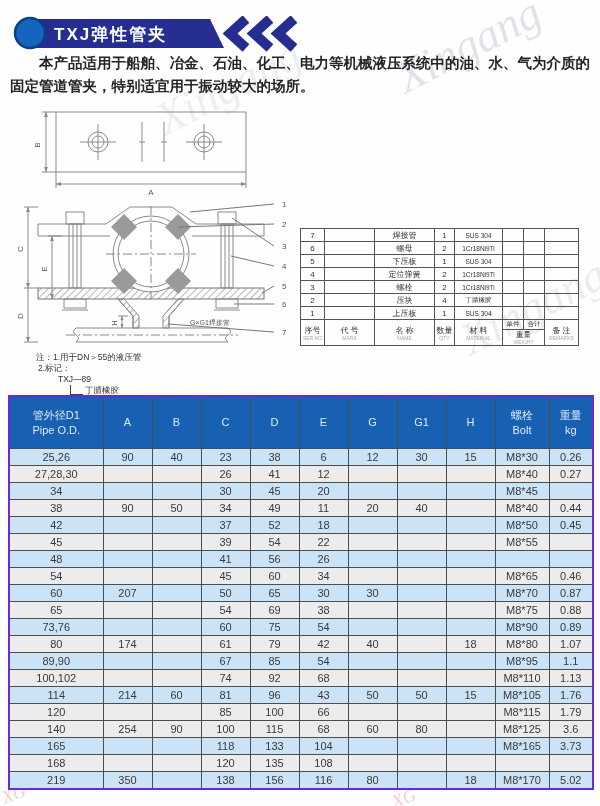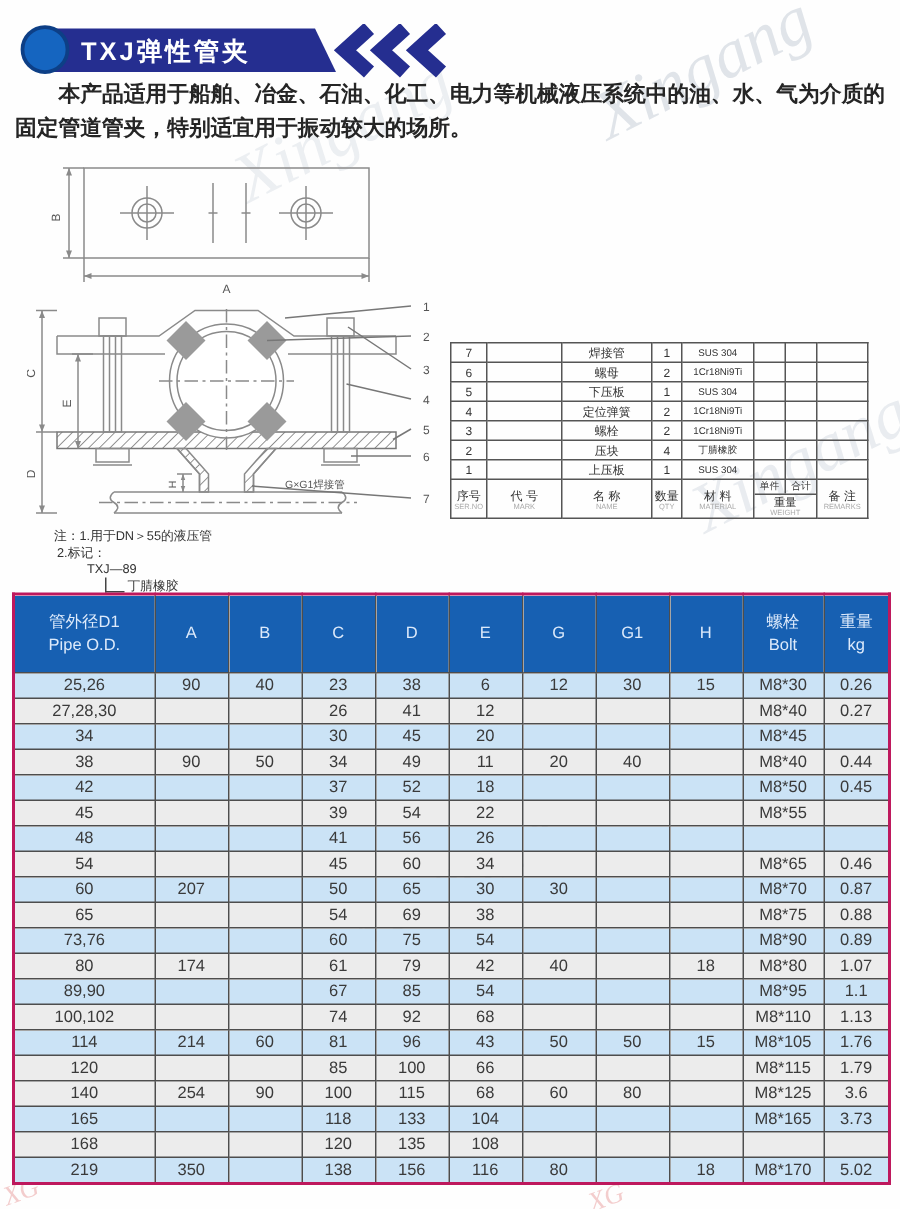--- a/index.html
+++ b/index.html
@@ -42,21 +42,21 @@
   .wbot{font-size:7.5px;}
   
   .spec{position:absolute;left:8px;top:395px;width:584px;border-collapse:collapse;
         table-layout:fixed;font-size:11px;color:#3a3a3a;}
   .spec th,.spec td{border:1px solid #4d4d4d;text-align:center;padding:0;overflow:hidden;}
   .spec thead th{background:#1760b2;color:#ddeafb;font-weight:400;height:51px;
                  font-size:11px;line-height:1.35;}
   .spec tbody td{height:16px;}
   .spec tr.blue td{background:#cbe3f6;}
   .spec tr.gray td{background:#ececec;}
-  .spec{border:2px solid #be185d;}
+  .spec{border:2px solid #6d28d9;}
   svg text{font-family:"Liberation Sans",sans-serif;}
 </style>
 </head>
 <body>
 
 <div class="wm" style="left:390px;top:18px;">Xingang</div>
 <div class="wm" style="left:150px;top:60px;opacity:.6;">Xingang</div>
 <div class="wm" style="left:455px;top:280px;opacity:.7;">Xingang</div>
 <div class="wm" style="left:220px;top:560px;opacity:.45;">Xingang</div>
 <div class="wm-accent" style="left:2px;top:784px;">XG</div>

